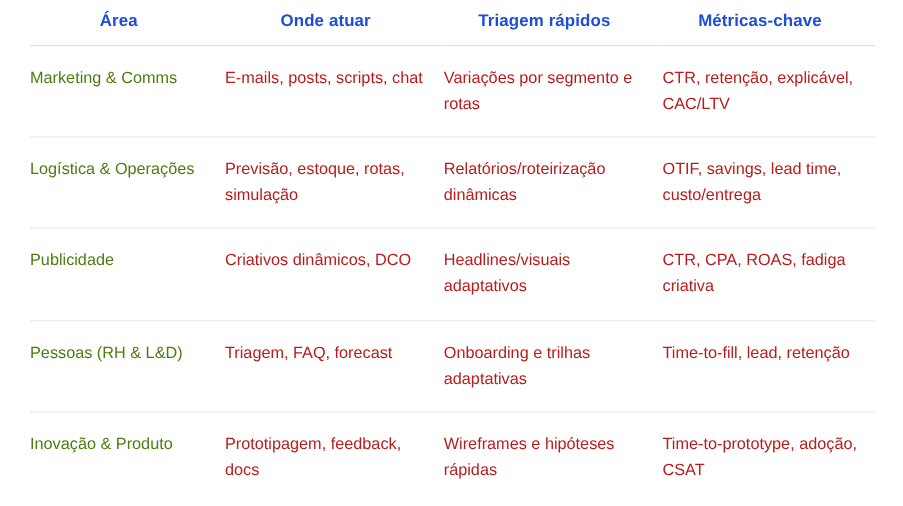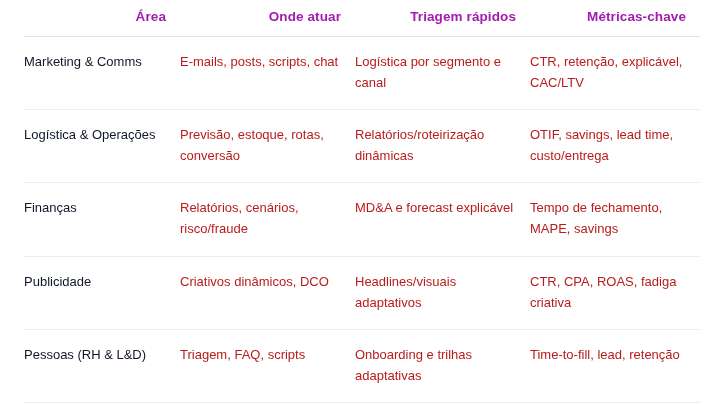--- a/index.html
+++ b/index.html
@@ -28,25 +28,25 @@
     border-collapse: collapse;
     table-layout: fixed;
   }
 
   table.matrix col.c1 { width: 156px; }
   table.matrix col.c2 { width: 175px; }
   table.matrix col.c3 { width: 175px; }
   table.matrix col.c4 { width: 170px; }
 
   table.matrix thead th {
-    text-align: right;
+    text-align: center;
     vertical-align: top;
     font-size: 13.5px;
     font-weight: 600;
-    color: #a21caf;
+    color: #1d4ed8;
     padding: 8px 14px 10px 0;
     border-bottom: 1px solid #e2e2e2;
     letter-spacing: 0.1px;
     line-height: 1.35;
   }
 
   table.matrix tbody td {
     text-align: left;
     vertical-align: top;
     font-size: 13px;
@@ -55,21 +55,21 @@
     padding: 14px 14px 16px 0;
     border-bottom: 1px solid #ececec;
     line-height: 1.62;
   }
 
   table.matrix tbody tr:last-child td {
     border-bottom: none;
   }
 
   table.matrix tbody td.area-cell {
-    color: #0f172a;
+    color: #4d7c0f;
   }
 </style>
 </head>
 <body>
 
 <div class="table-wrap">
   <table class="matrix">
     <colgroup>
       <col class="c1">
         <col class="c2">
@@ -81,44 +81,38 @@
         <th>Área</th>
         <th>Onde atuar</th>
         <th>Triagem rápidos</th>
         <th>Métricas-chave</th>
       </tr>
     </thead>
     <tbody>
       <tr>
         <td class="area-cell">Marketing &amp; Comms</td>
         <td>E-mails, posts, scripts, chat</td>
-        <td>Logística por segmento e canal</td>
+        <td>Variações por segmento e rotas</td>
         <td>CTR, retenção, explicável, CAC/LTV</td>
       </tr>
       <tr>
         <td class="area-cell">Logística &amp; Operações</td>
-        <td>Previsão, estoque, rotas, conversão</td>
+        <td>Previsão, estoque, rotas, simulação</td>
         <td>Relatórios/roteirização dinâmicas</td>
         <td>OTIF, savings, lead time, custo/entrega</td>
-      </tr>
-      <tr>
-        <td class="area-cell">Finanças</td>
-        <td>Relatórios, cenários, risco/fraude</td>
-        <td>MD&amp;A e forecast explicável</td>
-        <td>Tempo de fechamento, MAPE, savings</td>
       </tr>
       <tr>
         <td class="area-cell">Publicidade</td>
         <td>Criativos dinâmicos, DCO</td>
         <td>Headlines/visuais adaptativos</td>
         <td>CTR, CPA, ROAS, fadiga criativa</td>
       </tr>
       <tr>
         <td class="area-cell">Pessoas (RH &amp; L&amp;D)</td>
-        <td>Triagem, FAQ, scripts</td>
+        <td>Triagem, FAQ, forecast</td>
         <td>Onboarding e trilhas adaptativas</td>
         <td>Time-to-fill, lead, retenção</td>
       </tr>
       <tr>
         <td class="area-cell">Inovação &amp; Produto</td>
         <td>Prototipagem, feedback, docs</td>
         <td>Wireframes e hipóteses rápidas</td>
         <td>Time-to-prototype, adoção, CSAT</td>
       </tr>
     </tbody>

